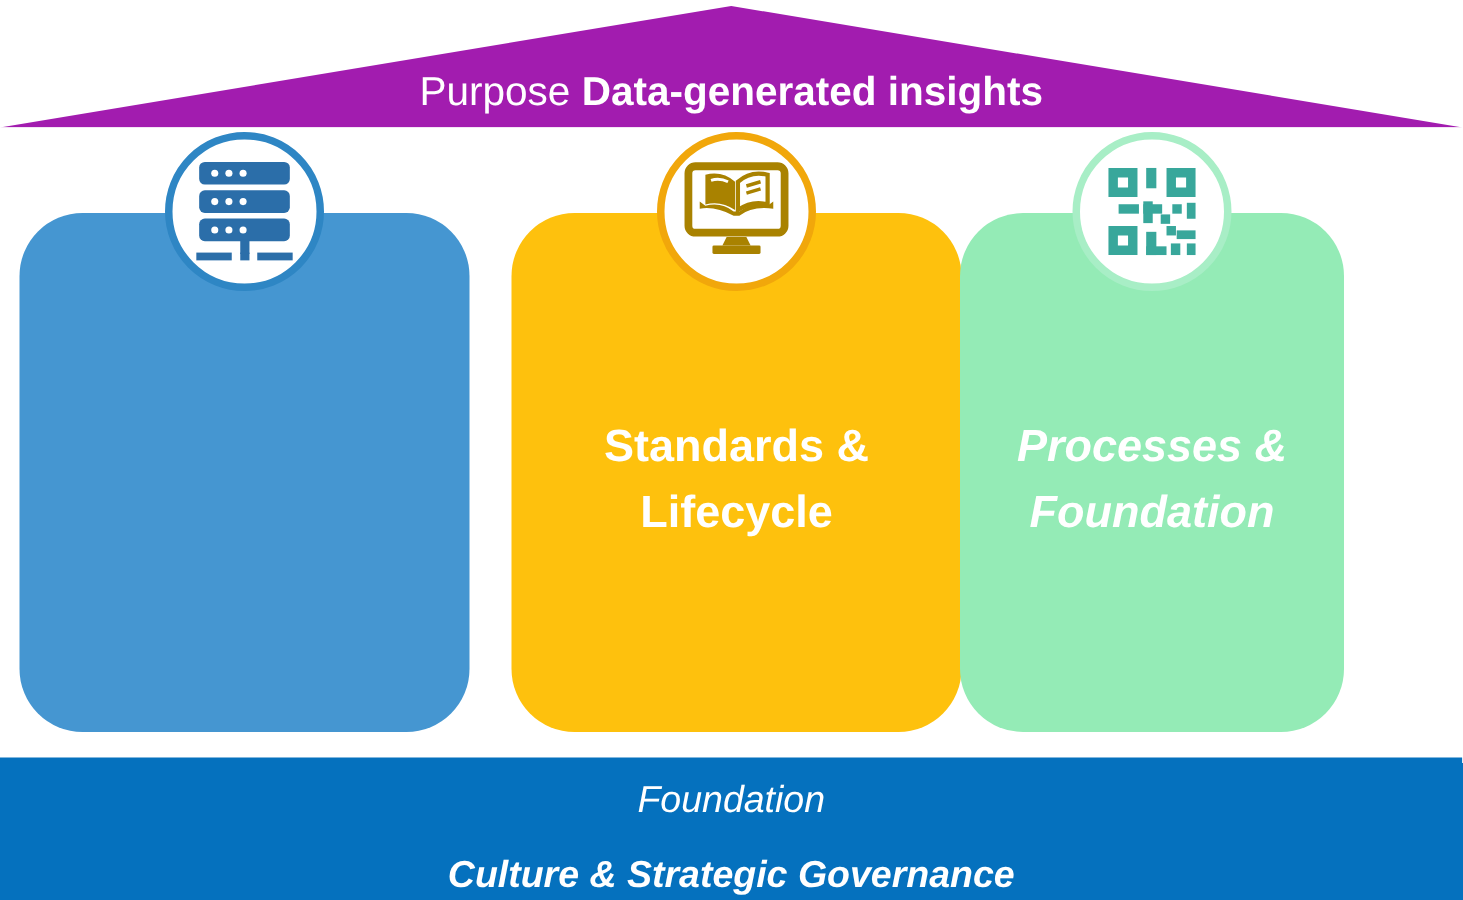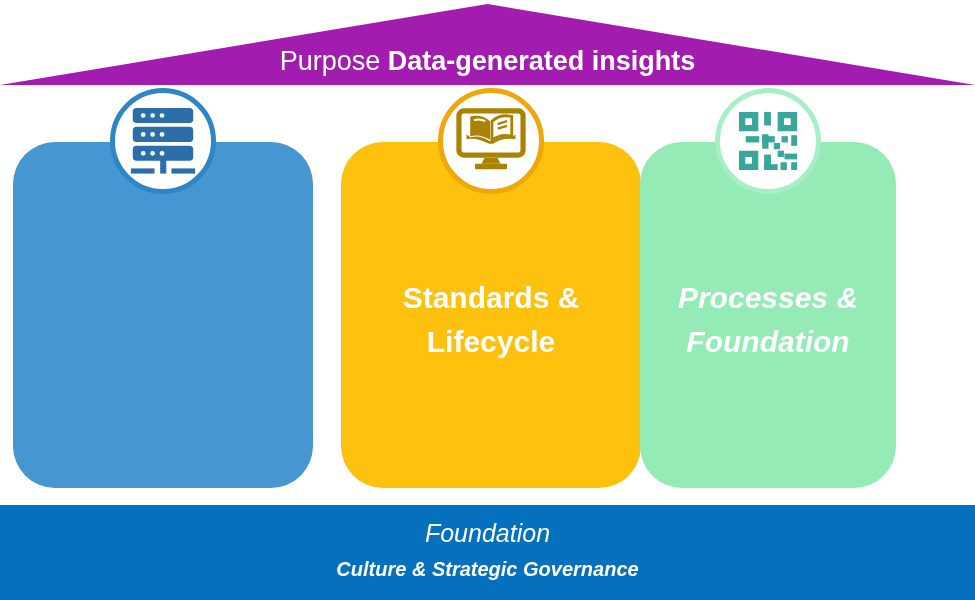--- a/index.html
+++ b/index.html
@@ -33,21 +33,21 @@
   .pillar-title{
     position:absolute;top:50%;left:0;right:0;transform:translateY(-44%);
     text-align:center;color:#fff;font-weight:700;font-size:30px;line-height:44px;
   }
   
   .foundation{
     position:absolute;left:0;top:505px;width:975px;height:95px;
     color:#fff;text-align:center;font-style:italic;
   }
   .foundation .label{margin-top:13px;font-size:25px;line-height:30px;font-weight:400;}
-  .foundation .title{margin-top:4px;font-size:20px;line-height:34px;font-weight:700;}
+  .foundation .title{margin-top:18px;font-size:25px;line-height:34px;font-weight:700;}
 </style>
 </head>
 <body>
 
 <div class="canvas">
 
   <div class="roof" style="background: #a21caf;">
     <div class="roof-text">
       <span class="label">Purpose</span>
       <span> </span>

